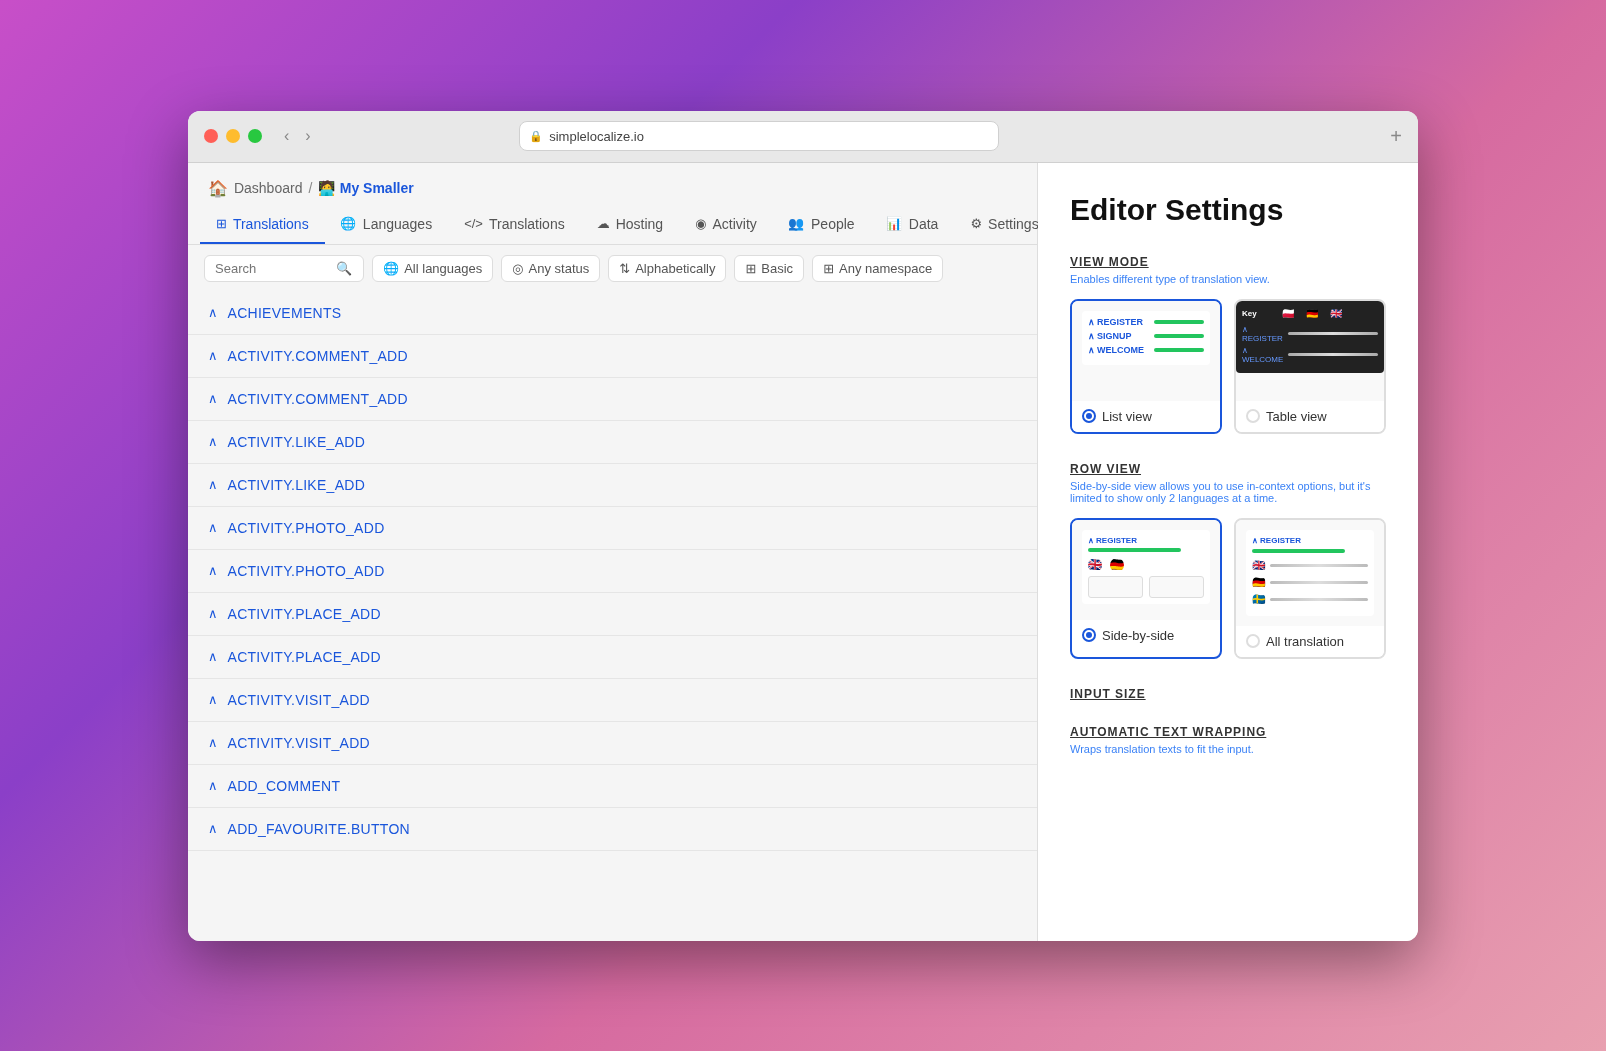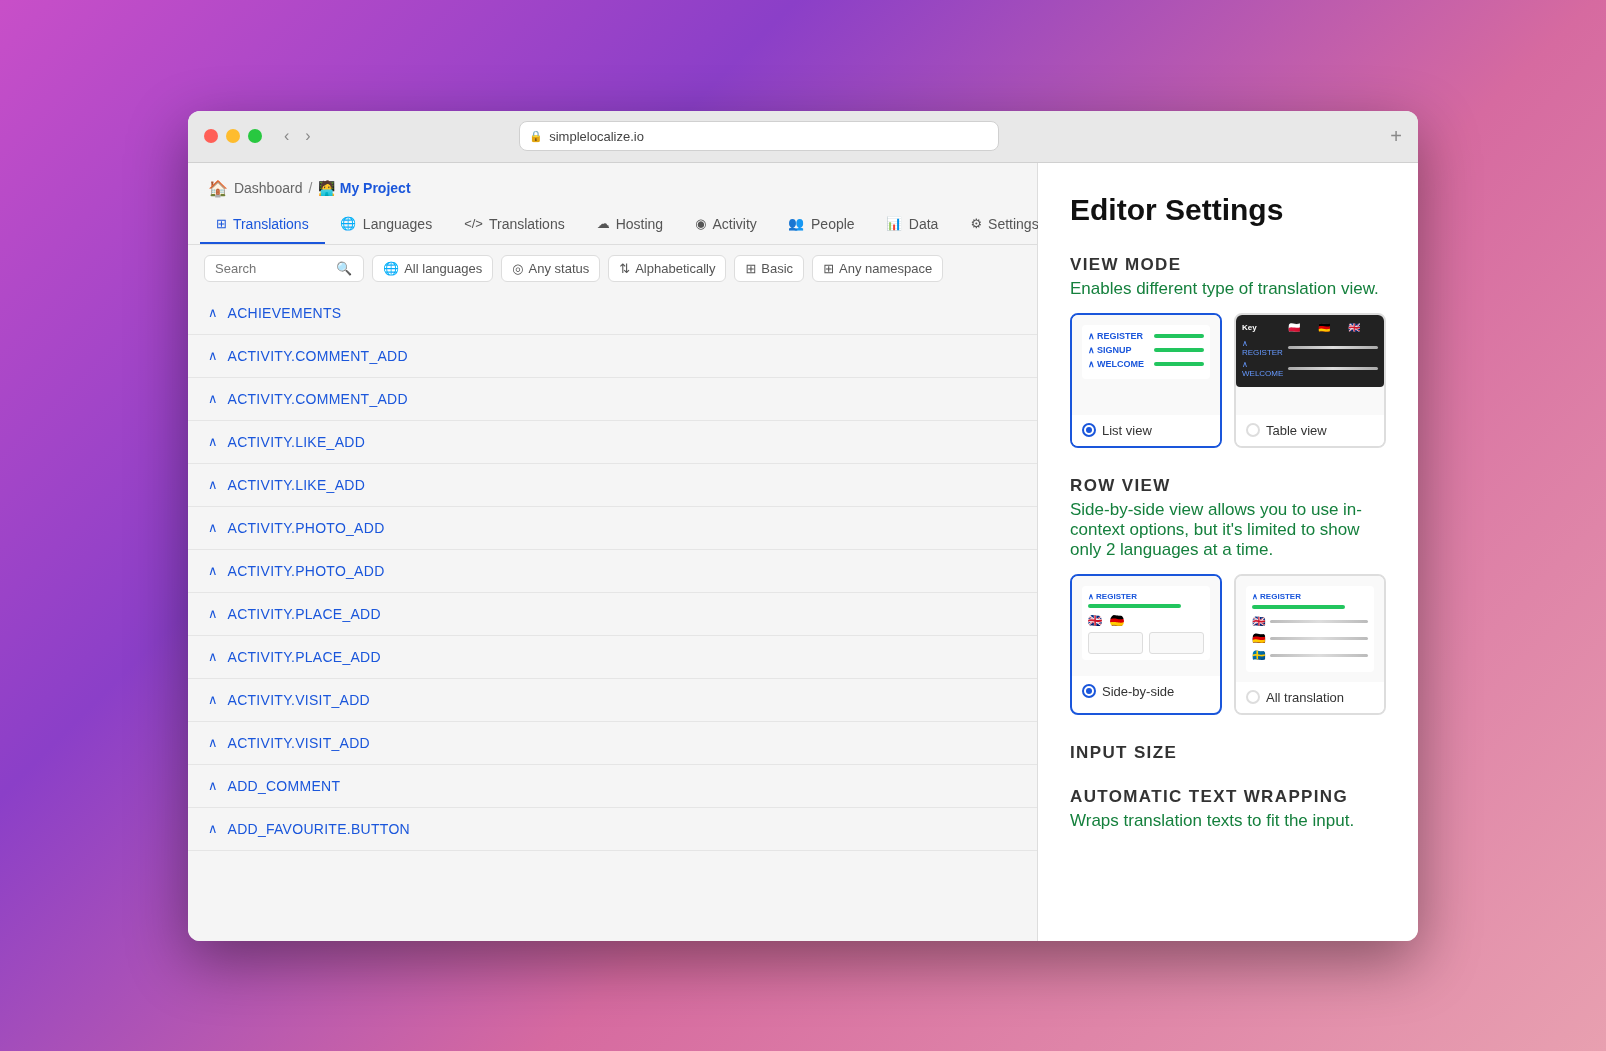--- a/index.html
+++ b/index.html
@@ -202,30 +202,31 @@
       overflow-y: auto;
       padding: 30px 32px;
     }
     .editor-title {
       font-size: 30px;
       font-weight: 700;
       color: #111;
       margin-bottom: 28px;
     }
     .section-heading {
-      font-size: 17px;
+      font-size: 12px;
       font-weight: 700;
       color: #333;
       letter-spacing: 0.08em;
       text-transform: uppercase;
       margin-bottom: 4px;
+      text-decoration: underline;
     }
     .section-desc {
-      font-size: 17px;
-      color: #15803d;
+      font-size: 11px;
+      color: #3b82f6;
       margin-bottom: 14px;
     }
     .view-options {
       display: flex;
       gap: 12px;
       margin-bottom: 28px;
     }
     .view-option {
       flex: 1;
       border: 2px solid #ddd;
@@ -299,21 +300,21 @@
       flex: 1;
     }
     
     .table-preview {
       background: #222;
       border-radius: 4px;
       padding: 4px 6px;
     }
     .table-preview-header {
       display: flex;
-      gap: 16px;
+      gap: 10px;
       margin-bottom: 4px;
       align-items: center;
     }
     .table-preview-key-col {
       font-size: 8px;
       color: white;
       font-weight: 600;
       width: 30px;
     }
     .flag-circle {
@@ -454,21 +455,21 @@
   <div class="app-body">
 
     <div class="left-panel">
 
       <div class="breadcrumb">
         <span class="breadcrumb-home">🏠</span>
         <span class="breadcrumb-link">Dashboard</span>
         <span class="breadcrumb-sep">/</span>
         <span class="breadcrumb-current">
           <span>🧑‍💻</span>
-          <span>My Project</span>
+          <span>My Smaller</span>
         </span>
       </div>
 
       <div class="nav-tabs">
         <div class="nav-tab active">
           <span class="nav-tab-icon">⊞</span>
           <span>Translations</span>
         </div>
         <div class="nav-tab">
           <span class="nav-tab-icon">🌐</span>

